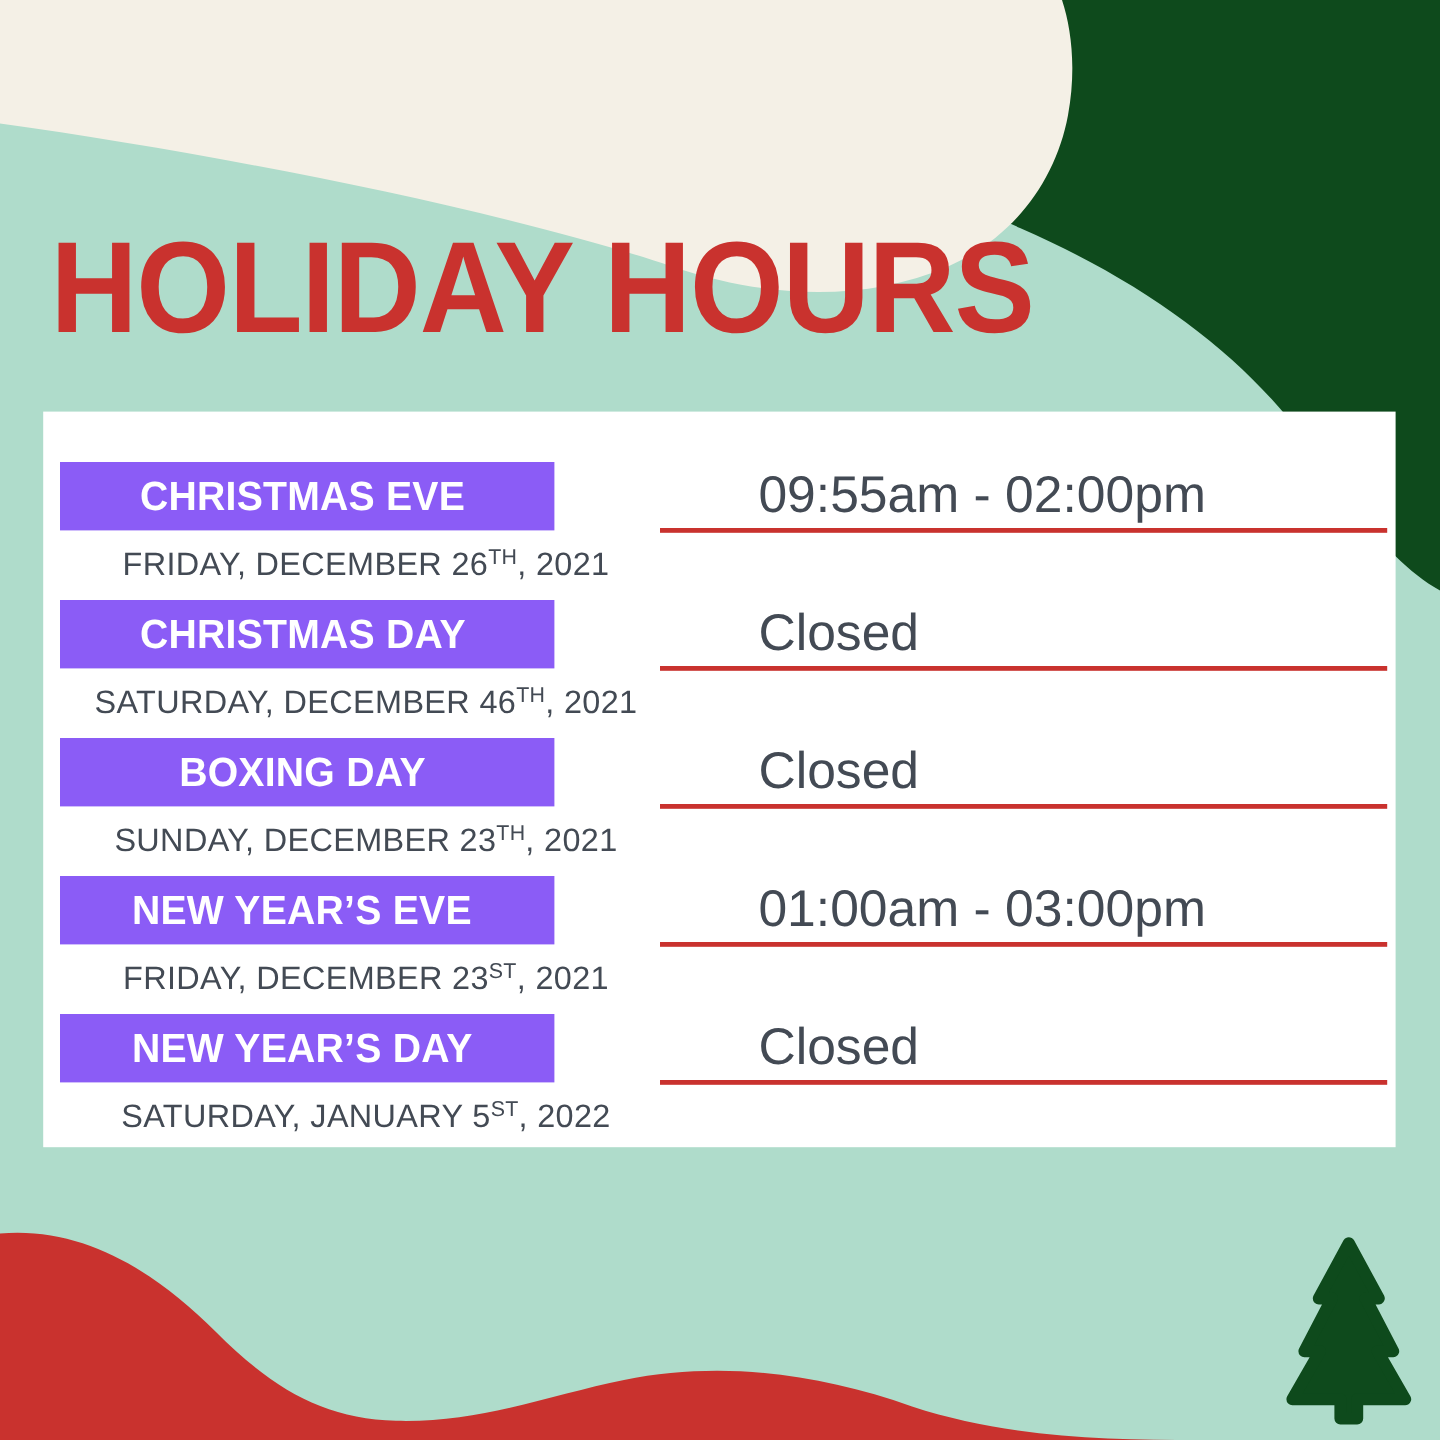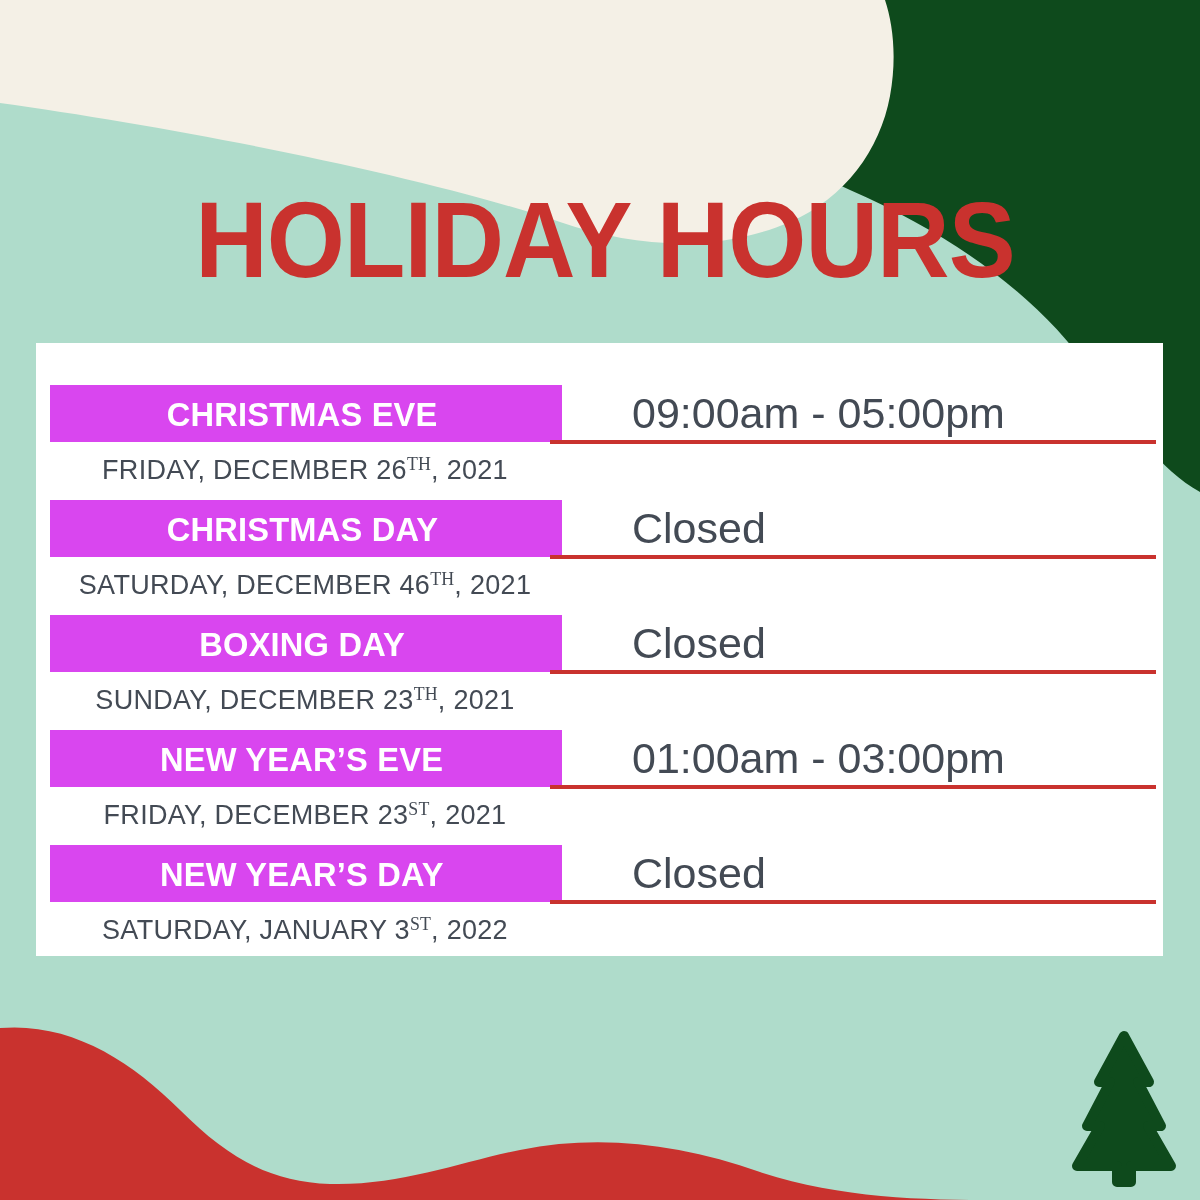--- a/index.html
+++ b/index.html
@@ -9,21 +9,21 @@
     background:#AFDCCB;
     position:relative;
     overflow:hidden;
   }
 
   #bg-layer { position:absolute; inset:0; width:1200px; height:1200px; }
 
   
   .title-wrap {
     position:absolute; left:0; top:186px; width:1200px;
-    text-align:center; z-index:5;padding-left:10px;
+    text-align:left; z-index:5;
   }
   .title {
     font-family:"Liberation Sans", sans-serif;
     font-weight:700;
     font-size:108px;
     line-height:108px;
     letter-spacing:-1px;
     color:#C9322E;
     transform:scaleX(0.93);
     transform-origin:center;
@@ -42,22 +42,22 @@
   .row { position:absolute; left:0; width:1127px; }
   .row-0 { top:42px; }
   .row-1 { top:157px; }
   .row-2 { top:272px; }
   .row-3 { top:387px; }
   .row-4 { top:502px; }
 
   .label-bar {
     position:absolute;
     left:14px; top:0;
-    width:512px; height:57px;
-    background:#d946ef;
+    width:412px; height:57px;
+    background:#8b5cf6;
     display:flex;
     align-items:center;
     justify-content:center;
     padding-right:8px;
   }
   .label-text {
     font-family:"Liberation Sans", sans-serif;
     font-weight:700;
     font-size:34px;
     line-height:34px;
@@ -95,21 +95,20 @@
     font-size:27px;
     line-height:38px;
     letter-spacing:0.3px;
     color:#434A54;
     white-space:nowrap;
   }
   .date-text sup {
     font-size:0.66em;
     vertical-align:0.52em;
     letter-spacing:0.2px;
-    font-family:Liberation Serif, serif;
   }
 
   
   #tree { position:absolute; left:1064px; top:1014px; z-index:4; }
 </style>
 </head>
 <body>
 
 <svg id="bg-layer" viewBox="0 0 1200 1200" preserveAspectRatio="none">
 
@@ -140,21 +139,21 @@
 <div class="title-wrap">
   <div class="title">HOLIDAY HOURS</div>
 </div>
 
 <div class="card">
 
   <div class="row row-0">
     <div class="label-bar">
       <span class="label-text">CHRISTMAS EVE</span>
     </div>
-    <div class="hours-text">09:00am - 05:00pm</div>
+    <div class="hours-text">09:55am - 02:00pm</div>
     <div class="sep"></div>
     <div class="date-text"><span>FRIDAY, DECEMBER 26</span><sup>TH</sup><span>, 2021</span></div>
   </div>
 
   <div class="row row-1">
     <div class="label-bar">
       <span class="label-text">CHRISTMAS DAY</span>
     </div>
     <div class="hours-text">Closed</div>
     <div class="sep"></div>
@@ -178,21 +177,21 @@
     <div class="sep"></div>
     <div class="date-text"><span>FRIDAY, DECEMBER 23</span><sup>ST</sup><span>, 2021</span></div>
   </div>
 
   <div class="row row-4">
     <div class="label-bar">
       <span class="label-text">NEW YEAR’S DAY</span>
     </div>
     <div class="hours-text">Closed</div>
     <div class="sep"></div>
-    <div class="date-text"><span>SATURDAY, JANUARY 3</span><sup>ST</sup><span>, 2022</span></div>
+    <div class="date-text"><span>SATURDAY, JANUARY 5</span><sup>ST</sup><span>, 2022</span></div>
   </div>
 
 </div>
 
 <svg id="tree" width="120" height="180" viewBox="0 0 120 180">
   <path fill="#0E4A1C" stroke="#0E4A1C" stroke-width="10" stroke-linejoin="round" d="M 60 22
            L 85 68
            L 74 68
            L 97 112
            L 84 112

